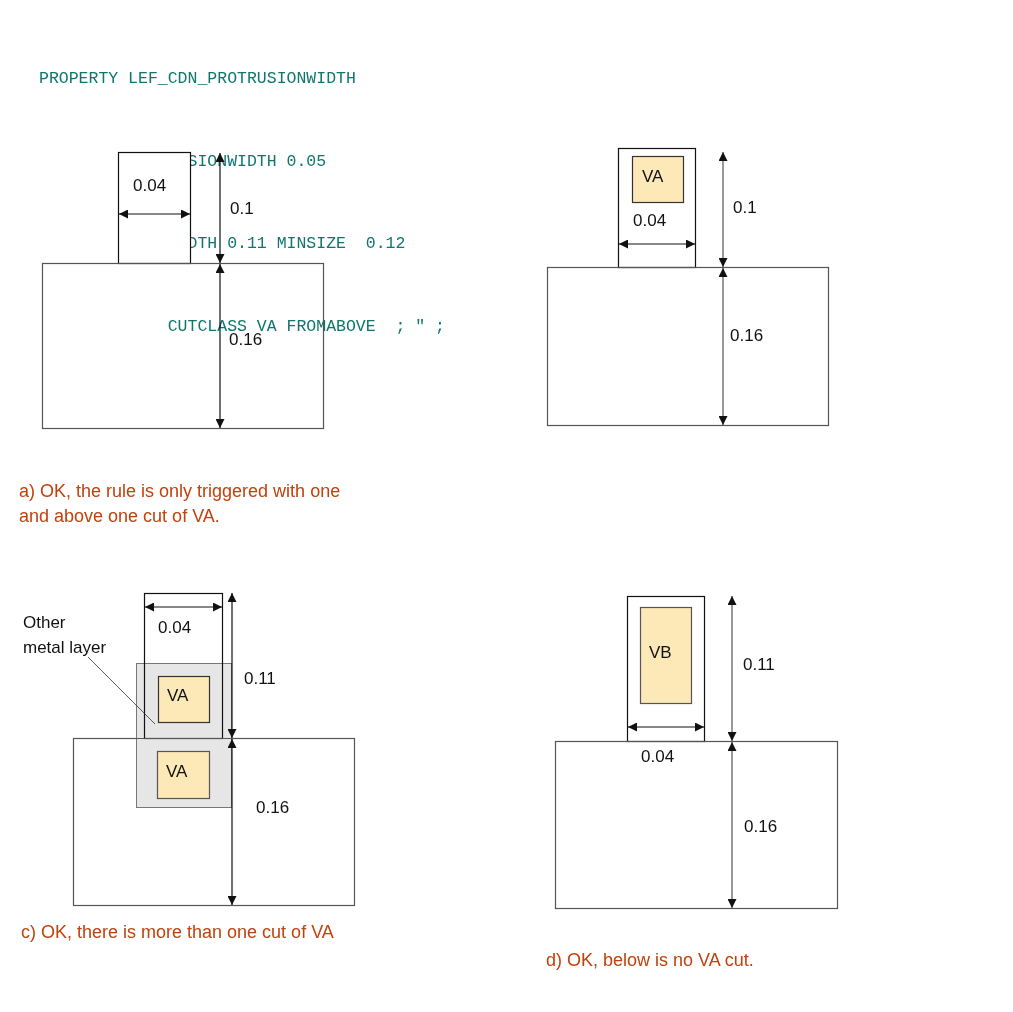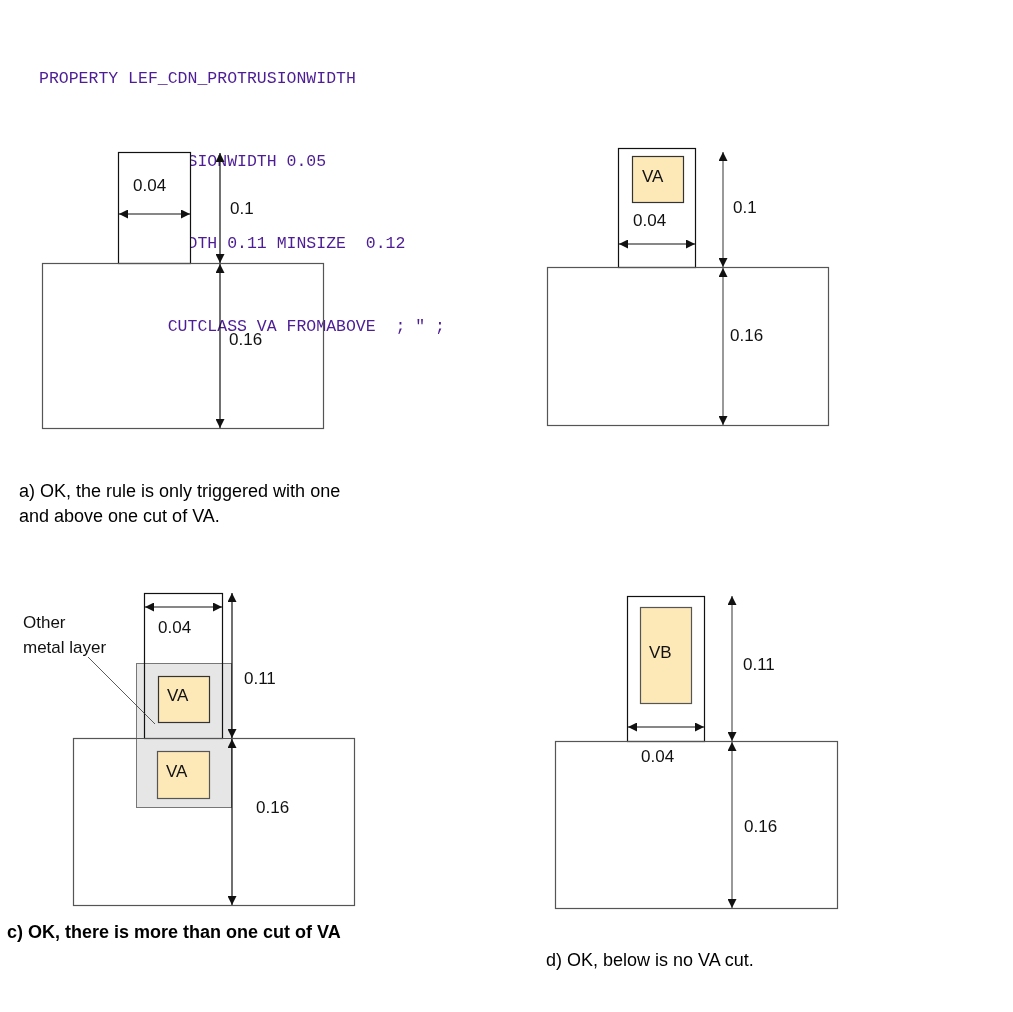--- a/index.html
+++ b/index.html
@@ -1,28 +1,28 @@
 <!DOCTYPE html>
 <html><head>
 <meta charset="utf-8">
 <style>
   html, body { margin: 0; padding: 0; background: #ffffff; }
   body { width: 1013px; height: 1012px; position: relative; overflow: hidden; }
   .code {
     position: absolute; left: 39px; top: 10px;
     font-family: "Liberation Mono", "DejaVu Sans Mono", monospace;
-    font-size: 16.5px; line-height: 27.5px; color: #4c1d95; white-space: pre;
+    font-size: 16.5px; line-height: 27.5px; color: #0f766e; white-space: pre;
   }
   .code div { height: 27.5px; }
   svg#diagram { position: absolute; left: 0; top: 0; }
   svg text { font-family: "Liberation Sans", "DejaVu Sans", sans-serif; fill: #111; }
   .caption {
     position: absolute;
     font-family: "Liberation Sans", "DejaVu Sans", sans-serif;
-    font-size: 18px; line-height: 25px; color: #000000;
+    font-size: 18px; line-height: 25px; color: #c2410c;
   }
 </style>
 </head>
 <body>
 
 <div class="code">
   <div>PROPERTY LEF_CDN_PROTRUSIONWIDTH</div>
   <div>        "PROTRUSIONWIDTH 0.05</div>
   <div>             WIDTH 0.11 MINSIZE  0.12</div>
   <div>             CUTCLASS VA FROMABOVE  ; " ;</div>
@@ -92,18 +92,18 @@
     <text x="744" y="832" font-size="17">0.16</text>
   </g>
 </svg>
 
 <div class="caption" style="left:19px; top:479px;">
   <div>a) OK, the rule is only triggered with one</div>
   <div>and above one cut of VA.</div>
 </div>
 <div class="caption" style="left:517px; top:479px;">
 </div>
-<div class="caption" style="left:7px; top:920px;font-weight:bold;">
+<div class="caption" style="left:21px; top:920px;">
   <div>c) OK, there is more than one cut of VA</div>
 </div>
 <div class="caption" style="left:546px; top:948px;">
   <div>d) OK, below is no VA cut.</div>
 </div>
 
 </body></html>

